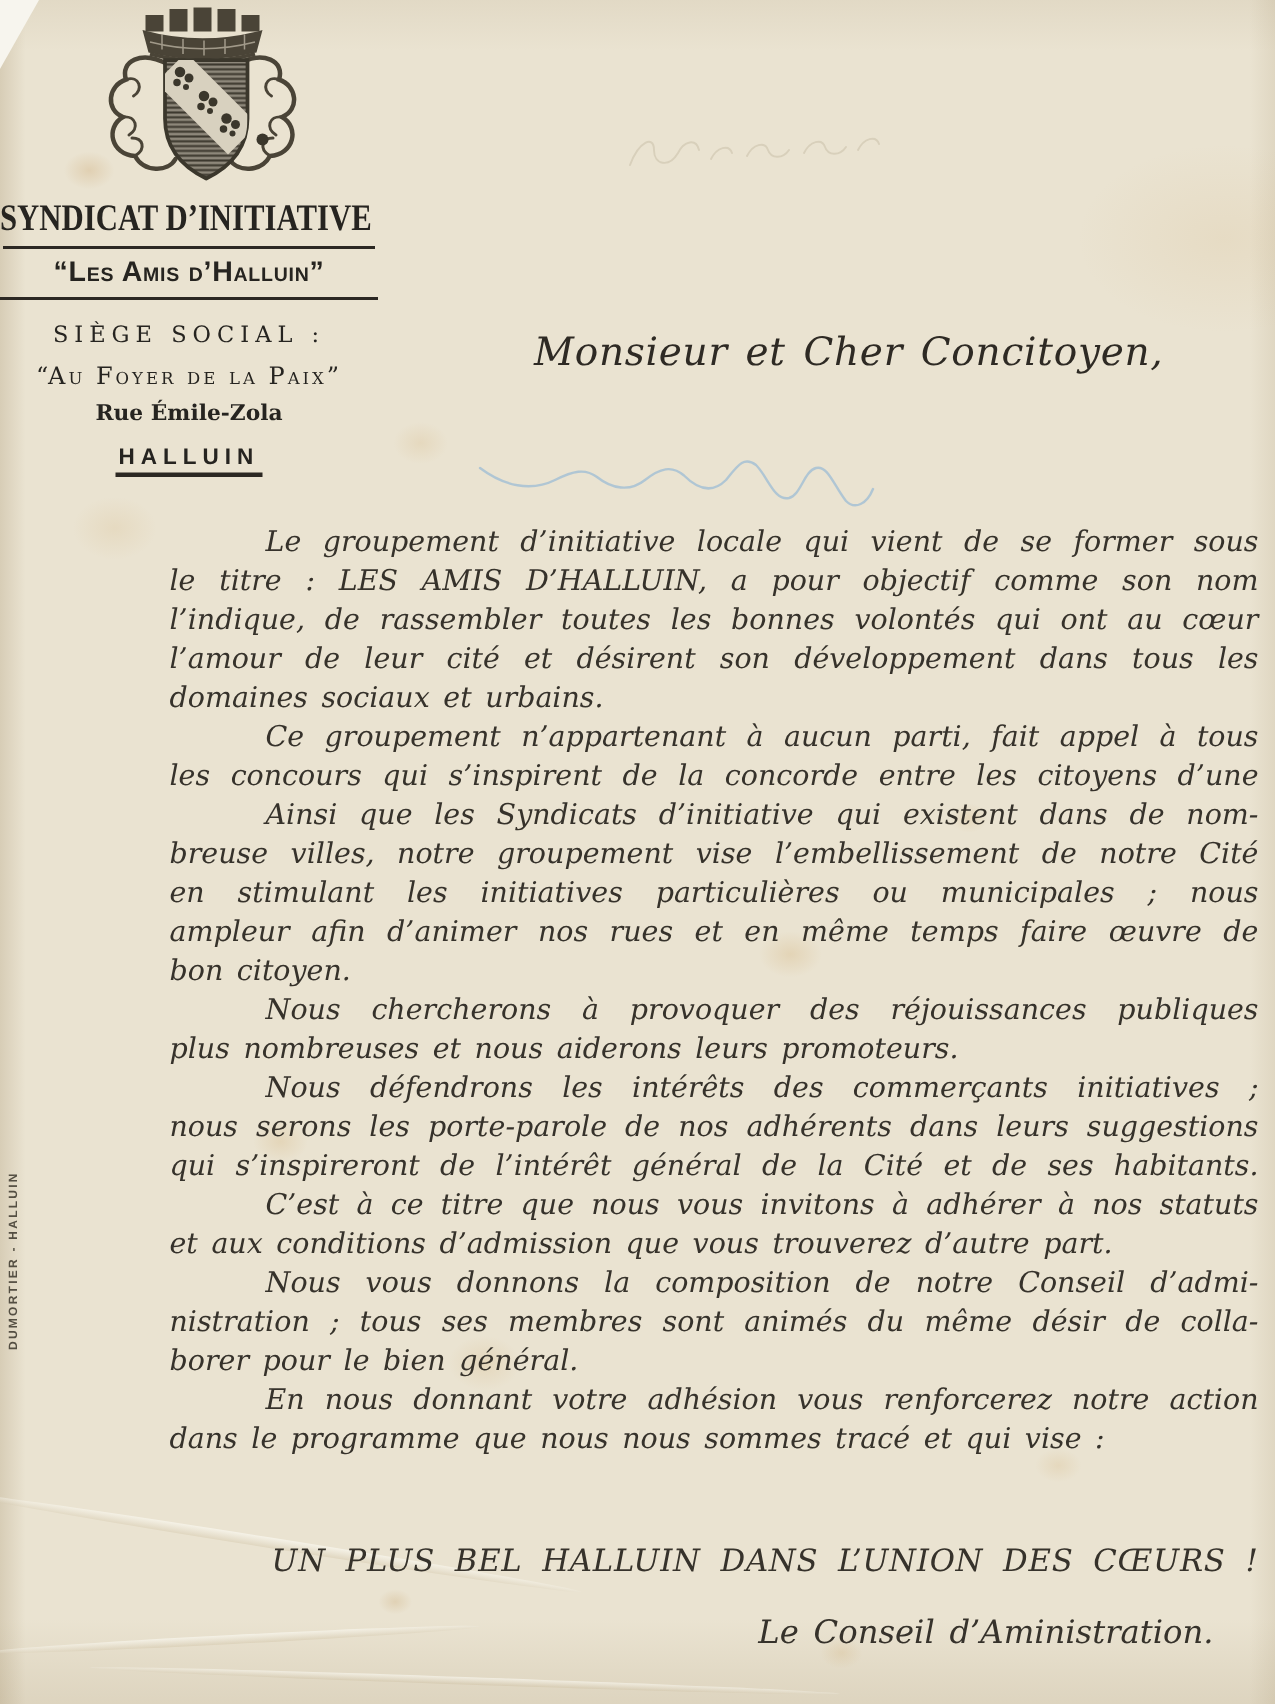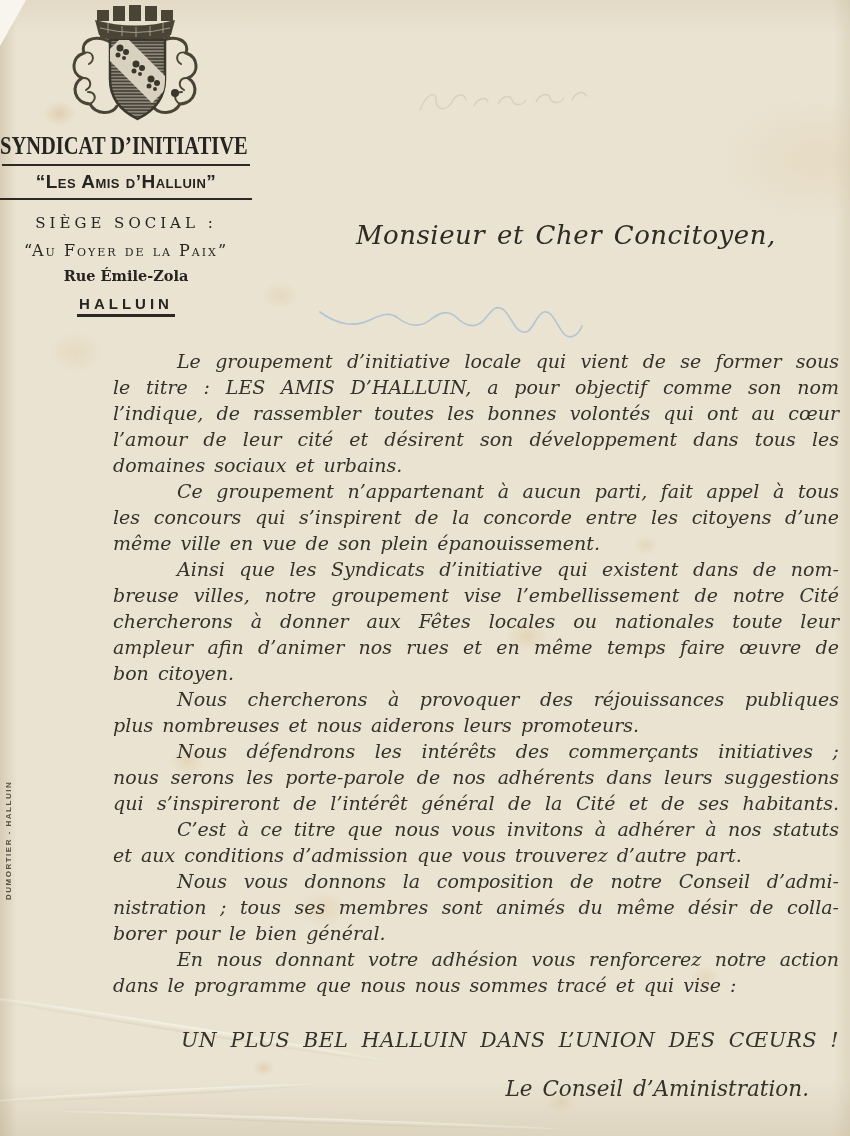--- a/index.html
+++ b/index.html
@@ -181,24 +181,23 @@
 
   <div class="body">
 
   <div class="line first justify">Le groupement d’initiative locale qui vient de se former sous</div>
       <div class="line justify">le titre : LES AMIS D’HALLUIN, a pour objectif comme son nom</div>
       <div class="line justify">l’indique, de rassembler toutes les bonnes volontés qui ont au cœur</div>
       <div class="line justify">l’amour de leur cité et désirent son développement dans tous les</div>
       <div class="line">domaines sociaux et urbains.</div>
       <div class="line first justify">Ce groupement n’appartenant à aucun parti, fait appel à tous</div>
       <div class="line justify">les concours qui s’inspirent de la concorde entre les citoyens d’une</div>
-      <div class="line">même ville en vue de son plein épanouissement.</div>
       <div class="line first justify">Ainsi que les Syndicats d’initiative qui existent dans de nom-</div>
       <div class="line justify">breuse villes, notre groupement vise l’embellissement de notre Cité</div>
-      <div class="line justify">chercherons à donner aux Fêtes locales ou nationales toute leur</div>
+      <div class="line justify">en stimulant les initiatives particulières ou municipales ; nous</div>
       <div class="line justify">ampleur afin d’animer nos rues et en même temps faire œuvre de</div>
       <div class="line">bon citoyen.</div>
       <div class="line first justify">Nous chercherons à provoquer des réjouissances publiques</div>
       <div class="line">plus nombreuses et nous aiderons leurs promoteurs.</div>
       <div class="line first justify">Nous défendrons les intérêts des commerçants initiatives ;</div>
       <div class="line justify">nous serons les porte-parole de nos adhérents dans leurs suggestions</div>
       <div class="line justify">qui s’inspireront de l’intérêt général de la Cité et de ses habitants.</div>
       <div class="line first justify">C’est à ce titre que nous vous invitons à adhérer à nos statuts</div>
       <div class="line">et aux conditions d’admission que vous trouverez d’autre part.</div>
       <div class="line first justify">Nous vous donnons la composition de notre Conseil d’admi-</div>

